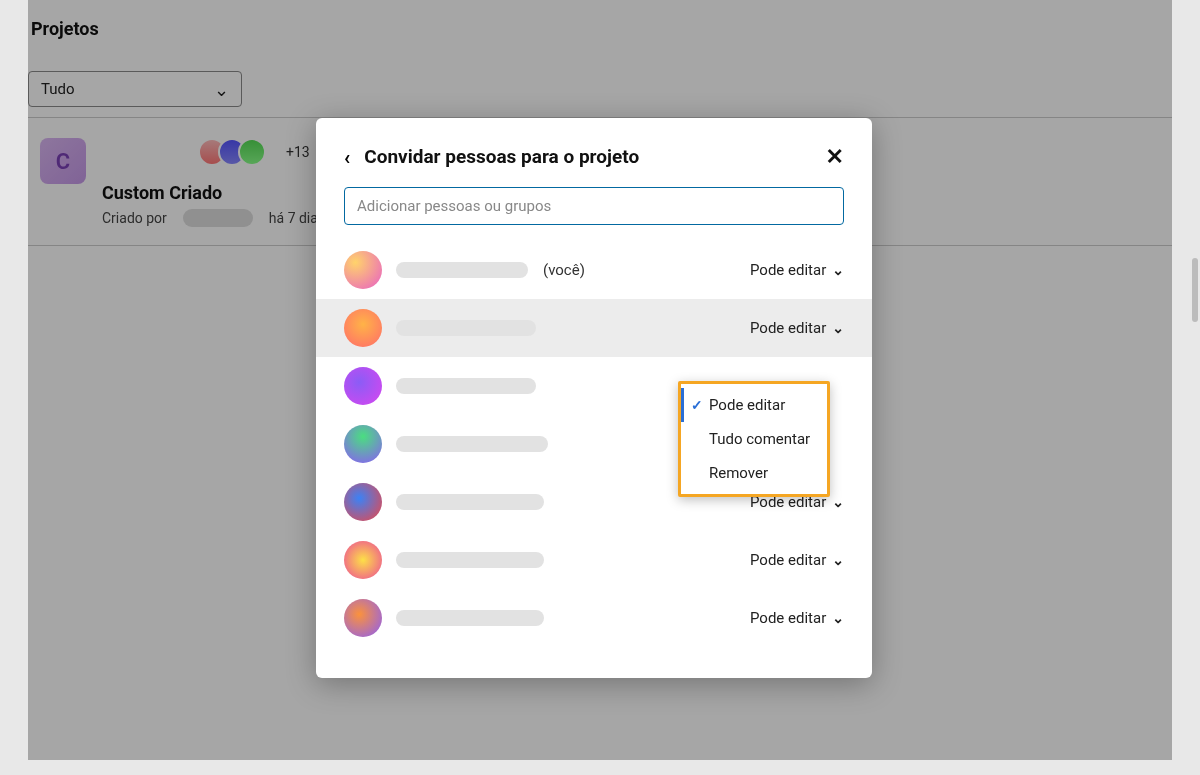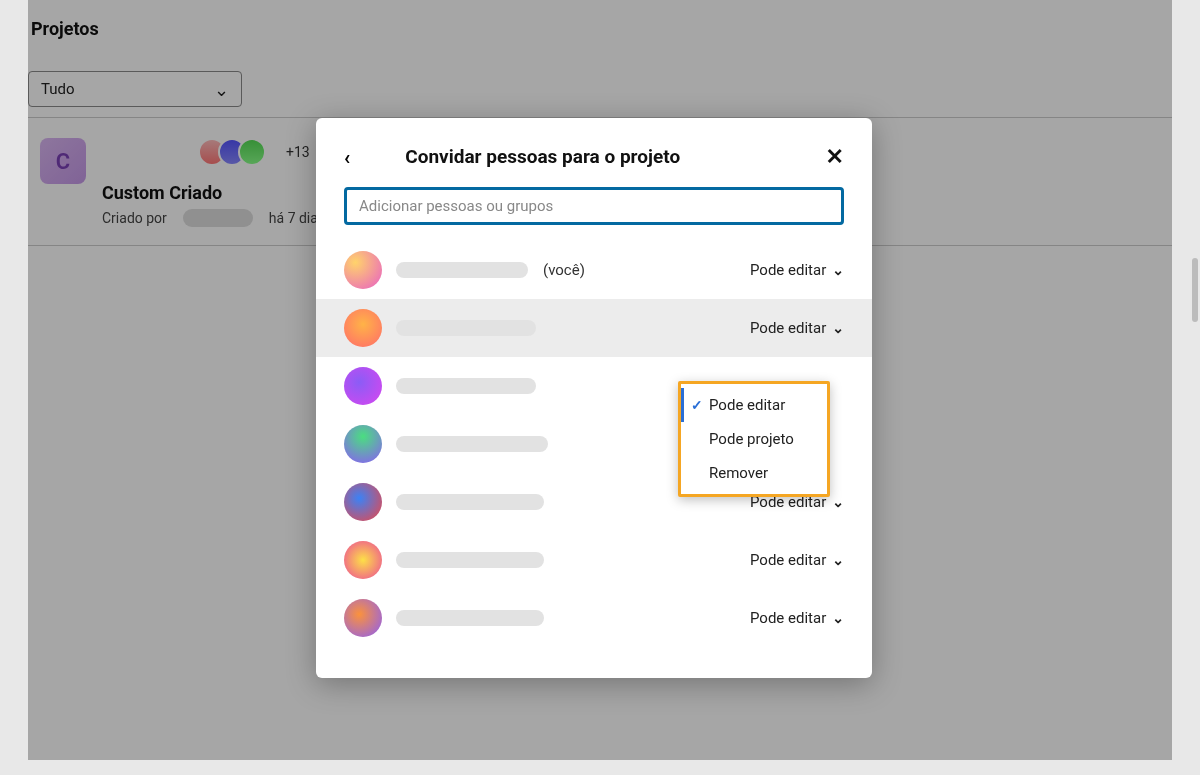--- a/index.html
+++ b/index.html
@@ -24,25 +24,25 @@
   .mini-av.a3 { background: linear-gradient(#5d5,#8f8); }
   .plus-count { margin-left: 20px; font-size: 14px; color: #333; }
   .card-title { font-size: 18px; font-weight: 700; color: #111; margin-bottom: 6px; }
   .card-meta { font-size: 14px; color: #444; display: flex; align-items: center; gap: 16px; }
   .pill { display: inline-block; width: 70px; height: 18px; border-radius: 9px; background: #ddd; }
 
   
   .modal { position: absolute; z-index: 10; left: 316px; top: 118px; width: 556px; height: 560px; background: #fff; border-radius: 6px; box-shadow: 0 6px 30px rgba(0,0,0,0.3); display: flex; flex-direction: column; overflow: hidden; }
   .modal-header { display: flex; align-items: center; padding: 26px 28px 18px 28px; }
   .back-btn { font-size: 20px; font-weight: 700; margin-right: 14px; cursor: pointer; }
-  .modal-title { font-size: 19px; font-weight: 700; color: #111; flex: 1; margin-left: 41px; }
+  .modal-title { font-size: 19px; font-weight: 700; color: #111; flex: 1; }
   .close-btn { font-size: 22px; font-weight: 700; cursor: pointer; color: #111; }
 
   .search-row { padding: 0 28px 16px 28px; }
-  .search-input { width: 100%; height: 38px; border: 3px solid #0369a1; border-radius: 4px; padding: 0 12px; font-size: 15px; color: #555; }
+  .search-input { width: 100%; height: 38px; border: 1px solid #0369a1; border-radius: 4px; padding: 0 12px; font-size: 15px; color: #555; }
   .search-input::placeholder { color: #888; }
 
   .member-list { flex: 1; overflow-y: auto; position: relative; }
   .member-list::-webkit-scrollbar { width: 8px; }
   .member-list::-webkit-scrollbar-thumb { background: #bbb; border-radius: 4px; }
 
   .member-row { display: flex; align-items: center; padding: 10px 28px; min-height: 58px; position: relative; }
   .member-row.hover { background: #ececec; }
   .avatar { width: 38px; height: 38px; border-radius: 50%; margin-right: 14px; flex-shrink: 0; }
   .av-0 { background: radial-gradient(circle at 30% 30%, #ffd36b, #e85fc5); }
@@ -188,19 +188,19 @@
 
 <div class="scroll-thumb"></div>
 
 <div class="perm-menu">
   <div class="perm-menu-item selected">
     <span class="check"></span>
     <span class="label">Pode editar</span>
   </div>
   <div class="perm-menu-item">
     <span class="check"></span>
-    <span class="label">Pode projeto</span>
+    <span class="label">Tudo comentar</span>
   </div>
   <div class="perm-menu-item">
     <span class="check"></span>
     <span class="label">Remover</span>
   </div>
 </div>
 
 </body></html>

